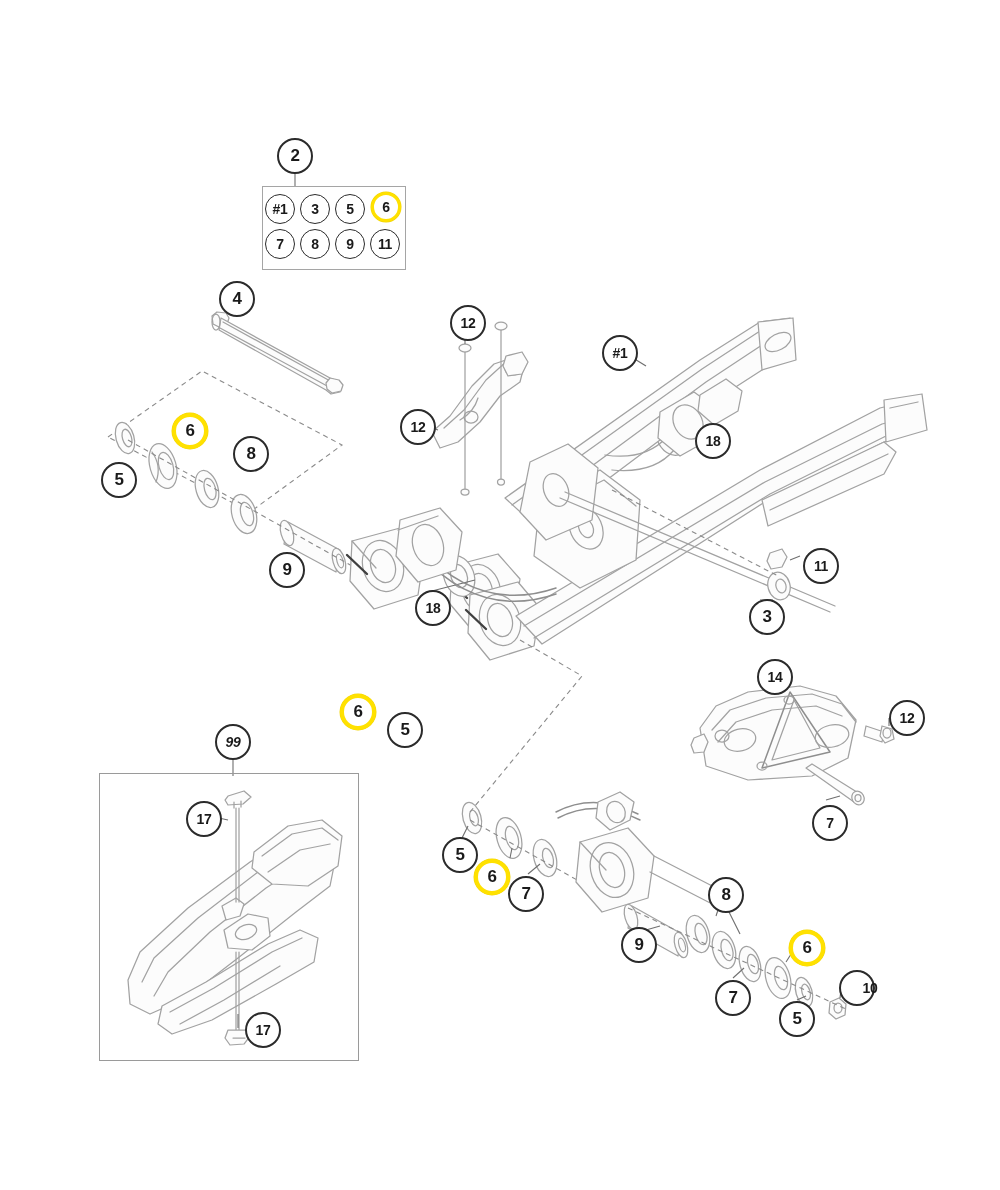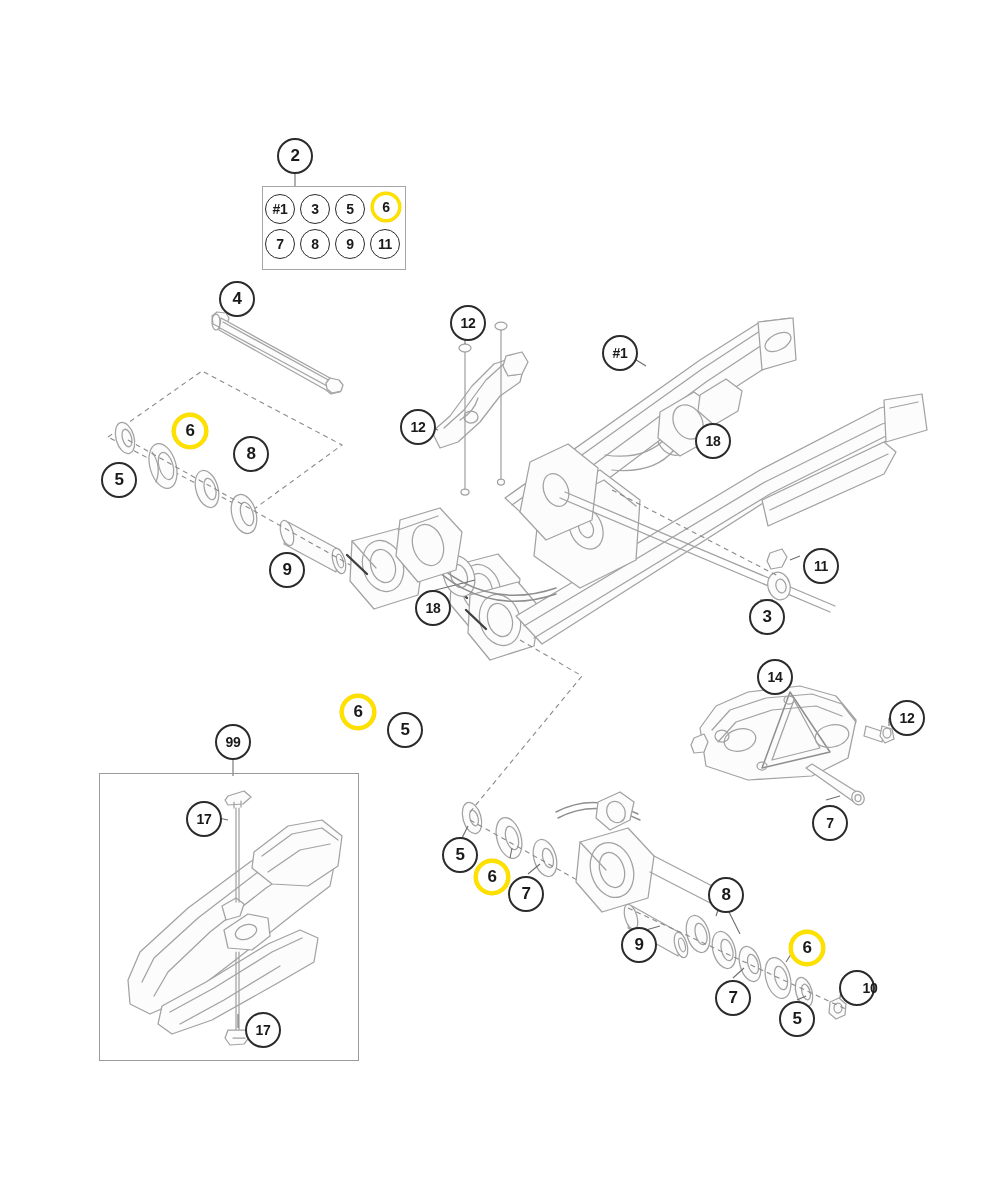--- a/index.html
+++ b/index.html
@@ -367,21 +367,21 @@
       <div class="callout" style="left: 101px; top: 462px;">5</div>
       <div class="callout" style="left: 269px; top: 552px;">9</div>
       <div class="callout narrow" style="left: 803px; top: 548px;">11</div>
       <div class="callout narrow" style="left: 415px; top: 590px;">18</div>
       <div class="callout" style="left: 749px; top: 599px;">3</div>
       <div class="callout hl" style="left: 340px; top: 694px;">6</div>
       <div class="callout" style="left: 387px; top: 712px;">5</div>
       <div class="callout narrow" style="left: 757px; top: 659px;">14</div>
       <div class="callout narrow" style="left: 889px; top: 700px;">12</div>
       <div class="callout narrow" style="left: 812px; top: 805px;">7</div>
-      <div class="callout narrow" style="left: 215px; top: 724px;">99</div>
+      <div class="callout narrow" style="left: 215px; top: 724px; font-style: italic;">99</div>
       <div class="callout narrow" style="left: 186px; top: 801px;">17</div>
       <div class="callout narrow" style="left: 245px; top: 1012px;">17</div>
       <div class="callout" style="left: 442px; top: 837px;">5</div>
       <div class="callout hl" style="left: 474px; top: 859px;">6</div>
       <div class="callout" style="left: 508px; top: 876px;">7</div>
       <div class="callout" style="left: 708px; top: 877px;">8</div>
       <div class="callout" style="left: 621px; top: 927px;">9</div>
       <div class="callout hl" style="left: 789px; top: 930px;">6</div>
       <div class="callout" style="left: 715px; top: 980px;">7</div>
       <div class="callout narrow" style="left: 839px; top: 970px; padding-left: 26px;">10</div>

